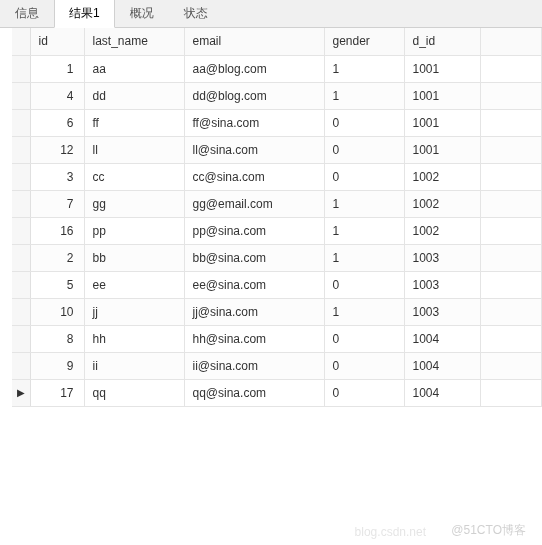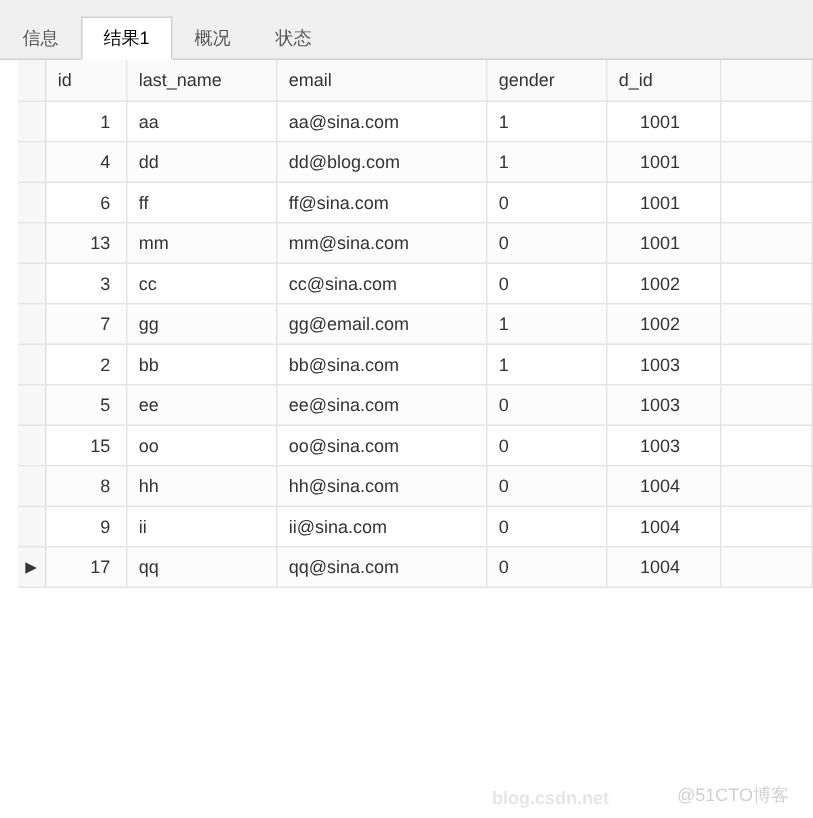--- a/index.html
+++ b/index.html
@@ -9,21 +9,21 @@
       background: #fff;
       width: 542px;
       height: 545px;
       overflow: hidden;
       color: #333;
     }
     .tabs {
       display: flex;
       background: #f0f0f0;
       border-bottom: 1px solid #d0d0d0;
-      height: 40px;
+      height: 28px;
       align-items: flex-end;
     }
     .tab {
       padding: 5px 14px;
       border: 1px solid transparent;
       border-bottom: none;
       cursor: pointer;
       color: #555;
       font-size: 12px;
     }
@@ -57,38 +57,38 @@
     }
     th {
       background: #fafafa;
       color: #333;
     }
     .col-marker { width: 18px; padding: 0; background:#f7f7f7; border-right:1px solid #e0e0e0;}
     .col-id { width: 54px; text-align: right; padding-right: 10px;}
     .col-last { width: 100px; }
     .col-email { width: 140px; }
     .col-gender { width: 80px; }
-    .col-did { width: 76px; text-align: center; padding-right: 12px;}
+    .col-did { width: 76px; text-align: left; padding-right: 12px;}
     .col-tail { width: auto; }
     th.col-id, th.col-did { text-align: left; }
     tbody tr:nth-child(even) td:not(.col-marker) { background: #fcfcfc; }
     .row-indicator {
       color: #333;
       text-align: center;
       font-size: 10px;
     }
     .watermark {
       position: absolute;
       right: 16px;
       bottom: 6px;
       font-size: 12px;
       color: rgba(120,120,120,0.35);
       pointer-events: none;
     }
-    .wm2 { right: 136px; color: rgba(150,150,150,0.25); font-weight: bold;}
+    .wm2 { right: 116px; color: rgba(150,150,150,0.25);}
   </style>
 </head>
 <body>
 
 <div class="tabs" id="tabs-bar">
     <div class="tab">信息</div>
     <div class="tab active">结果1</div>
     <div class="tab">概况</div>
     <div class="tab">状态</div>
   </div>
@@ -104,21 +104,21 @@
         <th class="col-gender">gender</th>
         <th class="col-did">d_id</th>
         <th class="col-tail"></th>
       </tr>
     </thead>
     <tbody id="grid-body">
         <tr>
           <td class="col-marker row-indicator"></td>
           <td class="col-id">1</td>
           <td class="col-last">aa</td>
-          <td class="col-email">aa@sina.com</td>
+          <td class="col-email">aa@blog.com</td>
           <td class="col-gender">1</td>
           <td class="col-did">1001</td>
           <td class="col-tail"></td>
         </tr>
         <tr>
           <td class="col-marker row-indicator"></td>
           <td class="col-id">4</td>
           <td class="col-last">dd</td>
           <td class="col-email">dd@blog.com</td>
           <td class="col-gender">1</td>
@@ -129,23 +129,23 @@
           <td class="col-marker row-indicator"></td>
           <td class="col-id">6</td>
           <td class="col-last">ff</td>
           <td class="col-email">ff@sina.com</td>
           <td class="col-gender">0</td>
           <td class="col-did">1001</td>
           <td class="col-tail"></td>
         </tr>
         <tr>
           <td class="col-marker row-indicator"></td>
-          <td class="col-id">13</td>
-          <td class="col-last">mm</td>
-          <td class="col-email">mm@sina.com</td>
+          <td class="col-id">12</td>
+          <td class="col-last">ll</td>
+          <td class="col-email">ll@sina.com</td>
           <td class="col-gender">0</td>
           <td class="col-did">1001</td>
           <td class="col-tail"></td>
         </tr>
         <tr>
           <td class="col-marker row-indicator"></td>
           <td class="col-id">3</td>
           <td class="col-last">cc</td>
           <td class="col-email">cc@sina.com</td>
           <td class="col-gender">0</td>
@@ -156,42 +156,51 @@
           <td class="col-marker row-indicator"></td>
           <td class="col-id">7</td>
           <td class="col-last">gg</td>
           <td class="col-email">gg@email.com</td>
           <td class="col-gender">1</td>
           <td class="col-did">1002</td>
           <td class="col-tail"></td>
         </tr>
         <tr>
           <td class="col-marker row-indicator"></td>
+          <td class="col-id">16</td>
+          <td class="col-last">pp</td>
+          <td class="col-email">pp@sina.com</td>
+          <td class="col-gender">1</td>
+          <td class="col-did">1002</td>
+          <td class="col-tail"></td>
+        </tr>
+        <tr>
+          <td class="col-marker row-indicator"></td>
           <td class="col-id">2</td>
           <td class="col-last">bb</td>
           <td class="col-email">bb@sina.com</td>
           <td class="col-gender">1</td>
           <td class="col-did">1003</td>
           <td class="col-tail"></td>
         </tr>
         <tr>
           <td class="col-marker row-indicator"></td>
           <td class="col-id">5</td>
           <td class="col-last">ee</td>
           <td class="col-email">ee@sina.com</td>
           <td class="col-gender">0</td>
           <td class="col-did">1003</td>
           <td class="col-tail"></td>
         </tr>
         <tr>
           <td class="col-marker row-indicator"></td>
-          <td class="col-id">15</td>
-          <td class="col-last">oo</td>
-          <td class="col-email">oo@sina.com</td>
-          <td class="col-gender">0</td>
+          <td class="col-id">10</td>
+          <td class="col-last">jj</td>
+          <td class="col-email">jj@sina.com</td>
+          <td class="col-gender">1</td>
           <td class="col-did">1003</td>
           <td class="col-tail"></td>
         </tr>
         <tr>
           <td class="col-marker row-indicator"></td>
           <td class="col-id">8</td>
           <td class="col-last">hh</td>
           <td class="col-email">hh@sina.com</td>
           <td class="col-gender">0</td>
           <td class="col-did">1004</td>

